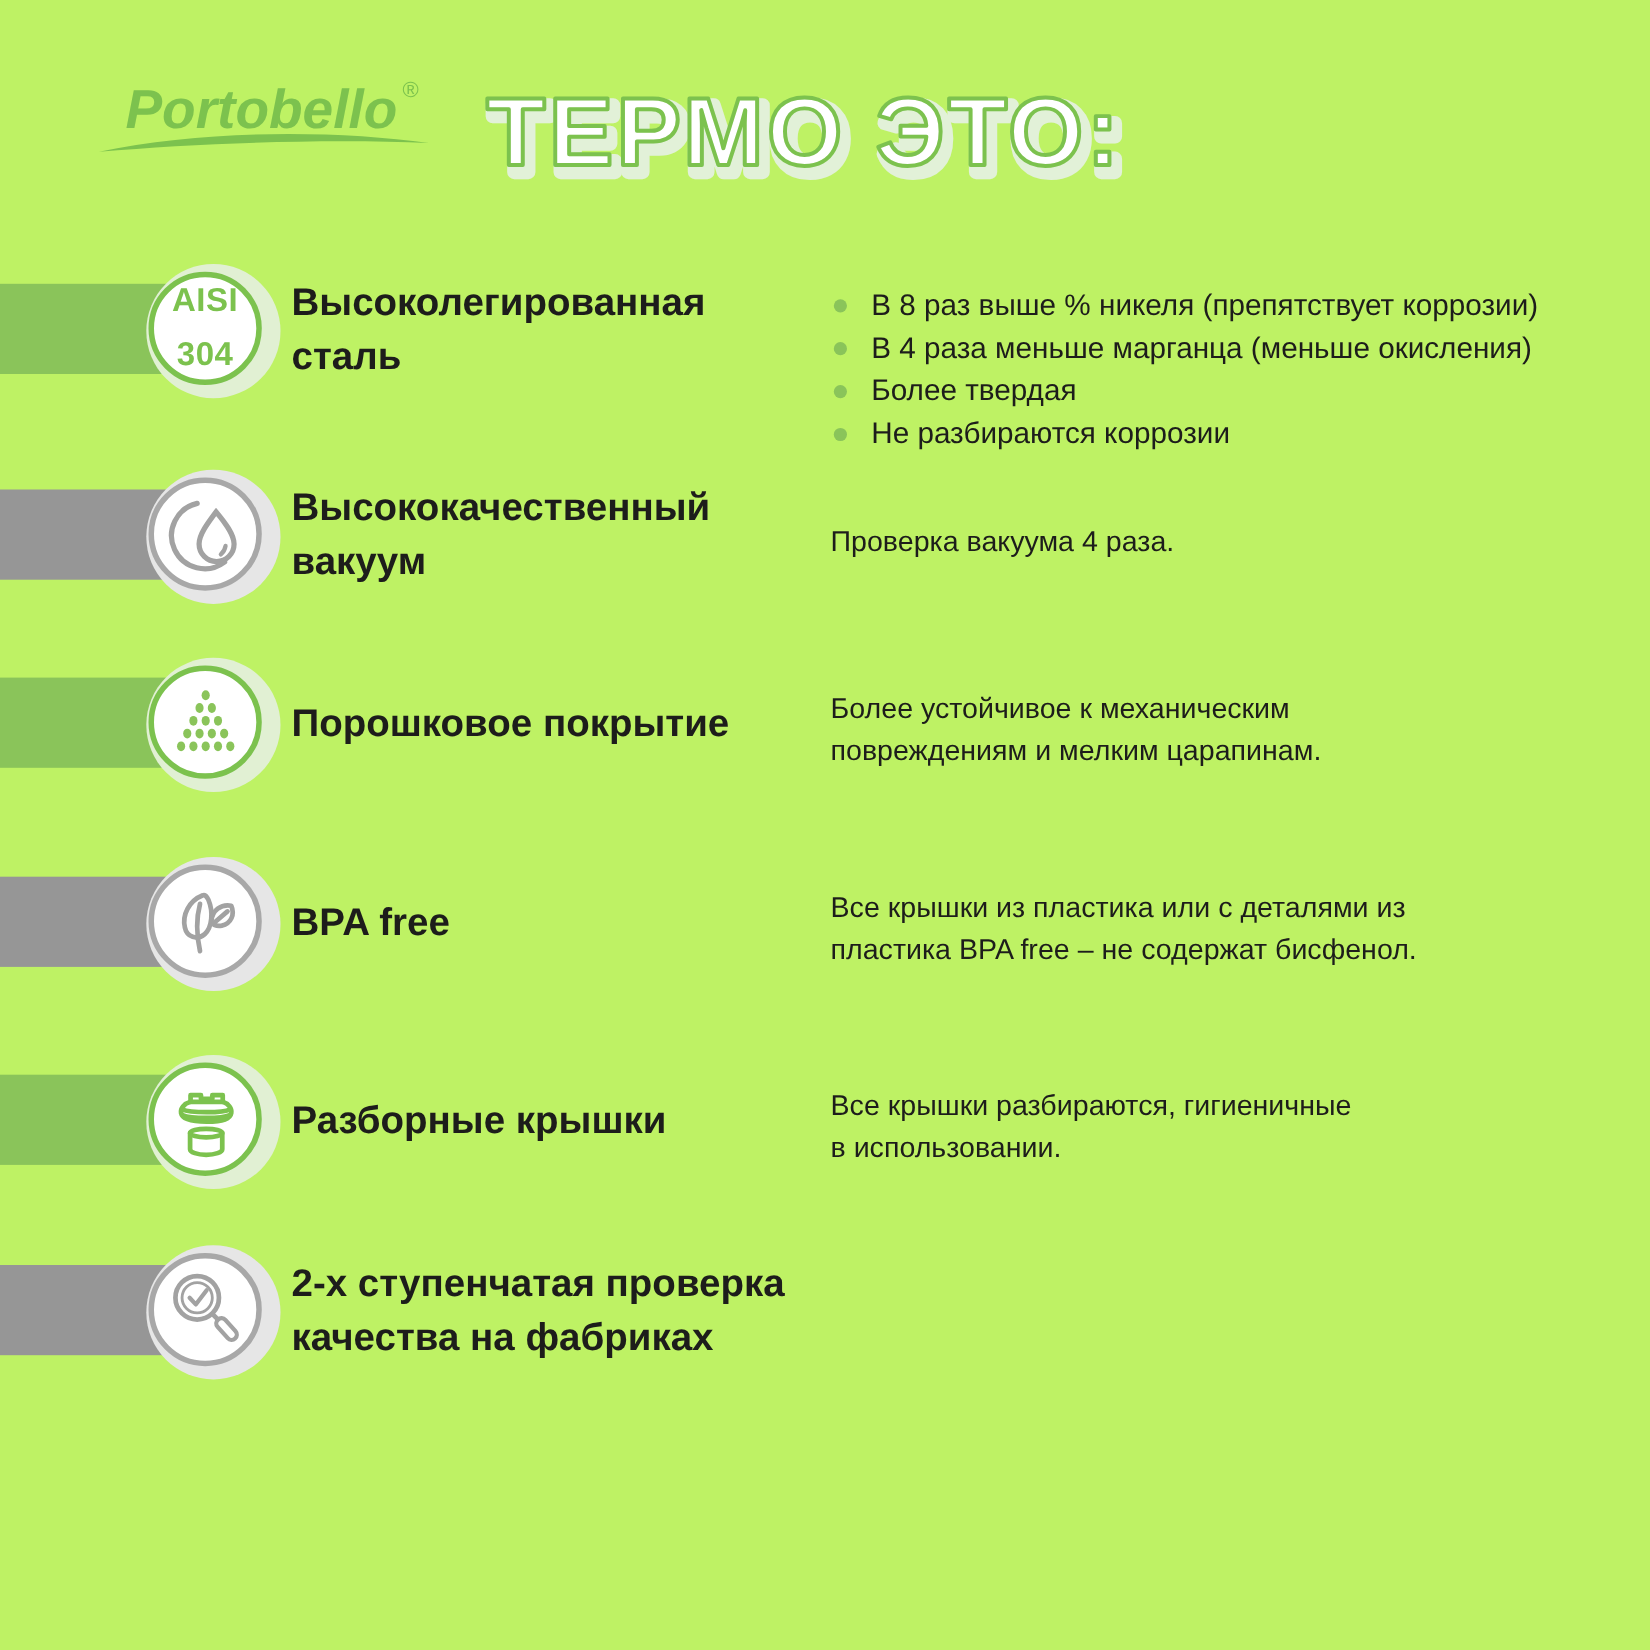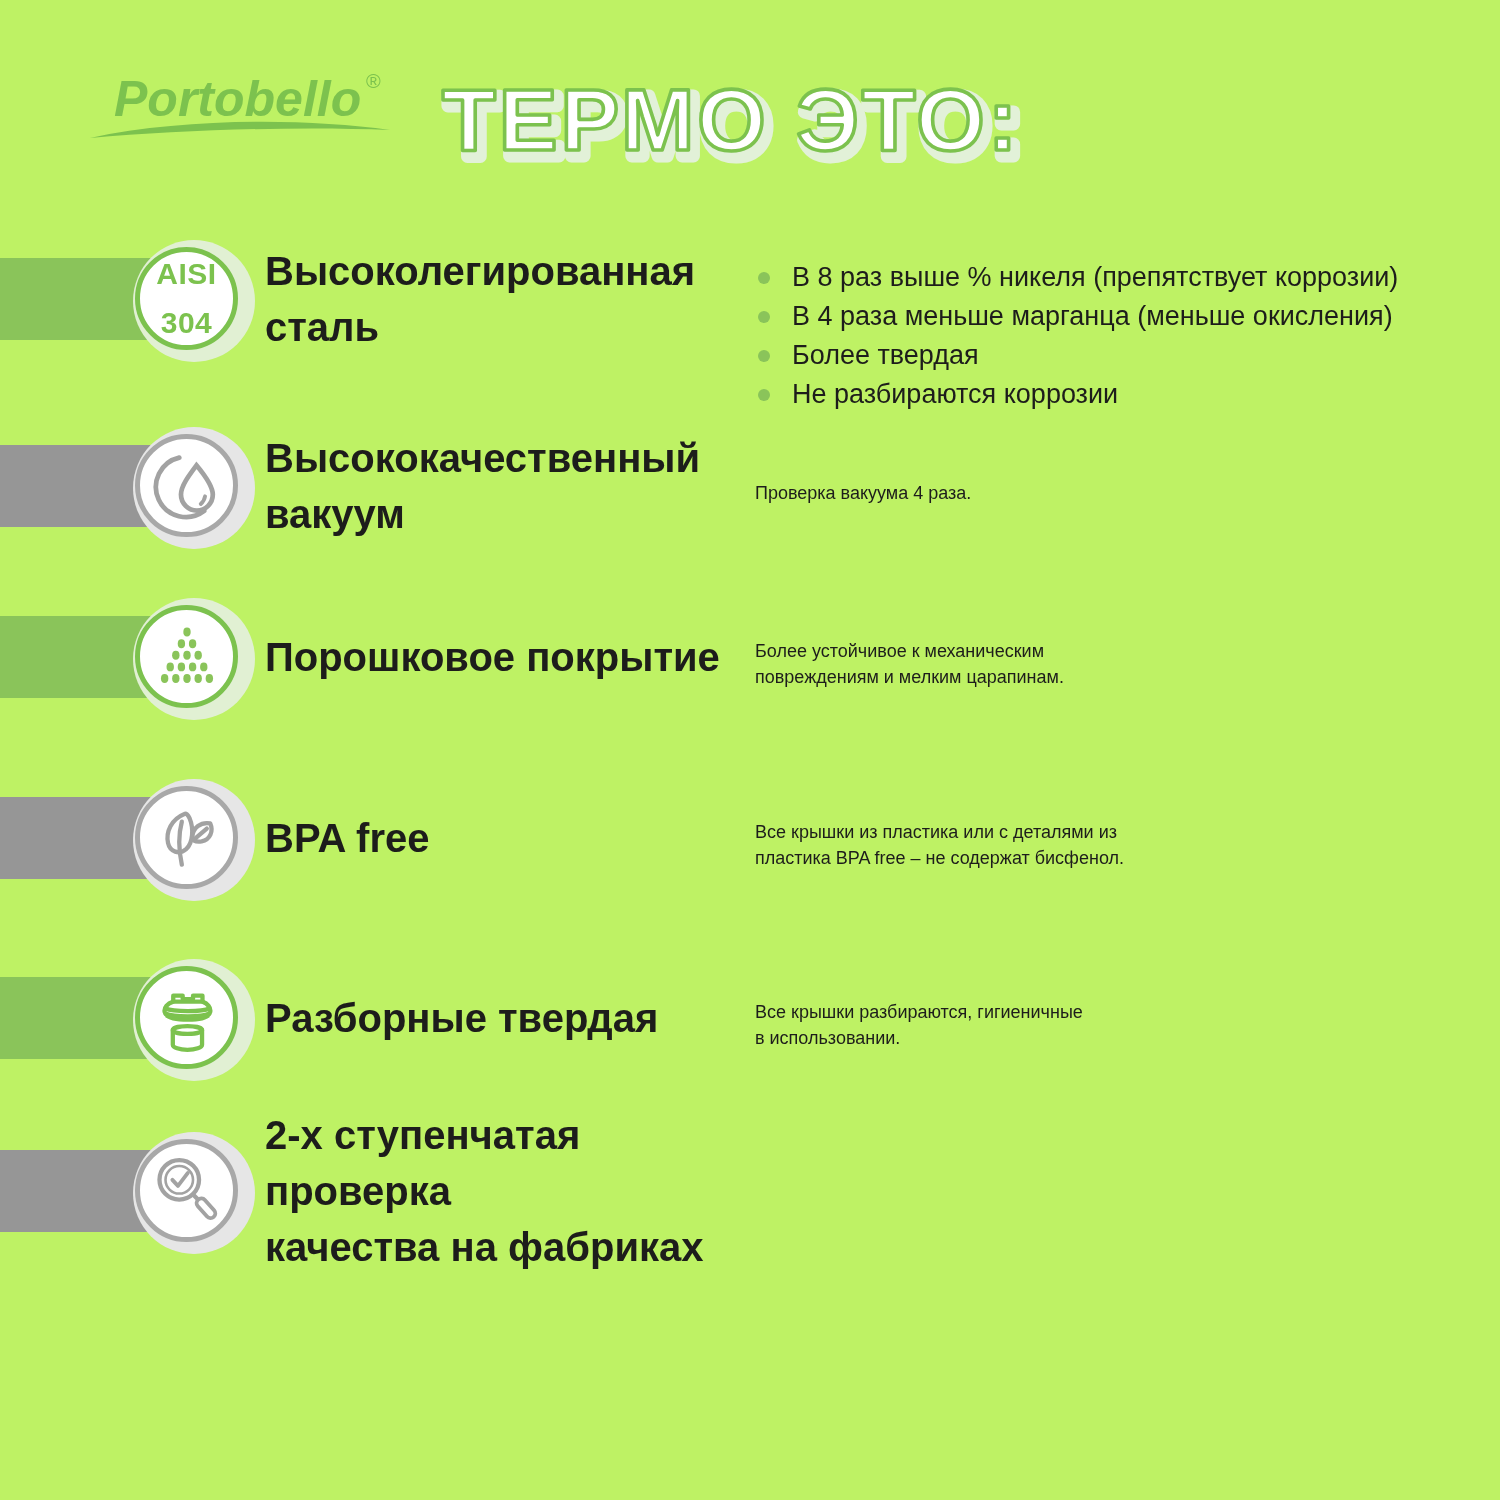--- a/index.html
+++ b/index.html
@@ -24,25 +24,25 @@
   .circle{position:absolute;left:135px;top:33px;width:93px;height:93px;border-radius:50%;
           background:#fff;border:5px solid #7cc24e;display:flex;align-items:center;justify-content:center;}
   .row.gray .circle{border-color:#a8a8a8;}
   .circle svg{width:86px;height:86px;}
 
   .badge{display:flex;flex-direction:column;align-items:center;justify-content:center;
          font-weight:bold;font-size:30px;line-height:1.0;color:#7cc24e;letter-spacing:.5px;gap:19px;}
 
   .heading-wrap{position:absolute;left:265px;top:0;width:480px;height:170px;
                 display:flex;align-items:center;}
-  .heading{font-weight:bold;font-size:40px;line-height:1.4;white-space:pre-line;margin:0;color:#1d1d1b;}
+  .heading{font-weight:bold;font-size:35px;line-height:1.4;white-space:pre-line;margin:0;color:#1d1d1b;}
 
   .rtext-wrap{position:absolute;left:755px;top:0;width:740px;height:170px;
               display:flex;align-items:center;padding-top:14px;box-sizing:border-box;}
-  .rtext{font-size:18px;line-height:1.45;white-space:pre-line;color:#1d1d1b;}
+  .rtext{font-size:26px;line-height:1.45;white-space:pre-line;color:#1d1d1b;}
 
   .bullets{position:absolute;left:758px;top:44px;width:742px;margin:0;padding:0;list-style:none;}
   .bullets li{position:relative;padding-left:34px;font-size:27px;line-height:39px;color:#1d1d1b;}
   .bullets li .dot{position:absolute;left:0;top:14px;width:12px;height:12px;border-radius:50%;background:#8ac45a;}
 </style>
 </head>
 <body>
 
 <div id="canvas">
 
@@ -157,21 +157,21 @@
       <svg viewBox="0 0 100 100" fill="none" stroke="#7cc24e" stroke-width="5" stroke-linecap="round" stroke-linejoin="round">
         <path d="M34 31 v-7 h11 v4 h12 v-4 h11 v7"></path>
         <path d="M34 31 C 27 33 23 38 24 43 C 25 49 33 52 51 52 C 69 52 76 49 77 43 C 78 38 74 33 68 31 Z"></path>
         <path d="M25 39 C 34 43 68 43 76 39"></path>
         <path d="M25.5 45 C 34 49 68 49 75.5 45"></path>
         <ellipse cx="50.5" cy="64" rx="17" ry="4.5"></ellipse>
         <path d="M33.5 64 v17 a17 6 0 0 0 34 0 v-17"></path>
       </svg>
     </div>
     <div class="heading-wrap">
-        <h2 class="heading">Разборные твердая</h2>
+        <h2 class="heading">Разборные крышки</h2>
       </div>
     <div class="rtext-wrap">
         <div class="rtext">Все крышки разбираются, гигиеничные
 в использовании.</div>
       </div>
   </section>
 
   <section class="row gray" style="top:1106px">
     <div class="bar"></div>
     <div class="halo"></div>

